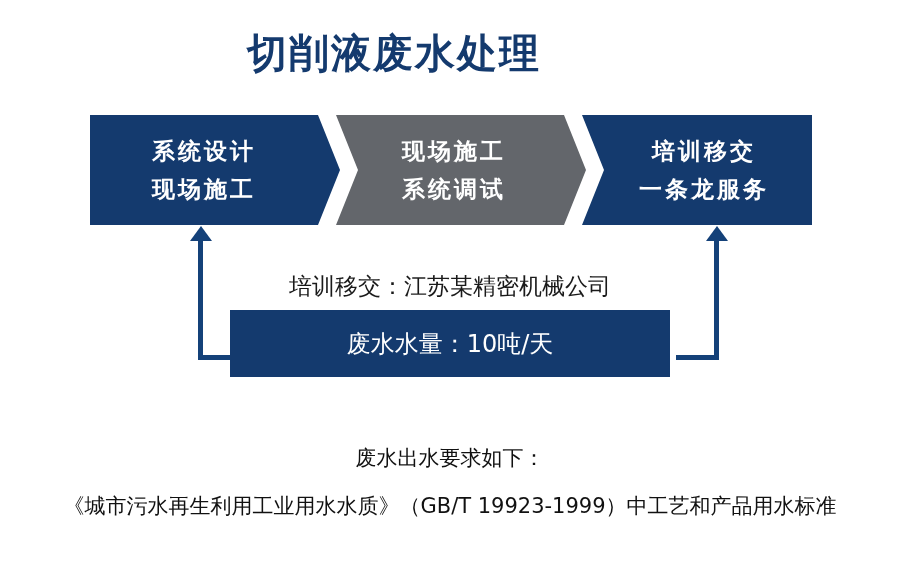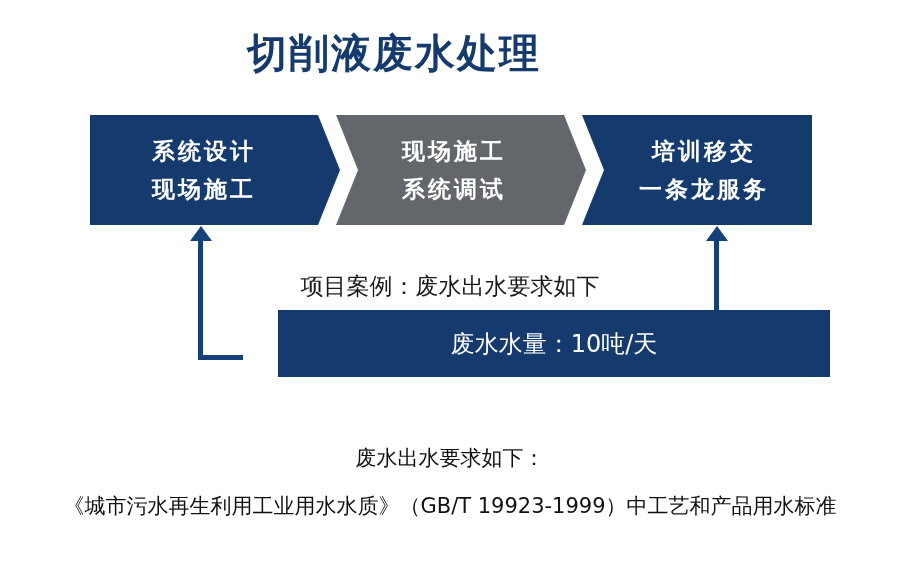--- a/index.html
+++ b/index.html
@@ -107,27 +107,26 @@
     text-align: center;
     font-size: 23px;
     color: #1a1a1a;
     line-height: 32px;
     white-space: nowrap;
   }
   .volume-bar {
     position: absolute;
     left: 230px;
     top: 310px;
-    width: 552px;
+    width: 440px;
     height: 67px;
     background: #143a6e;
     display: flex;
     align-items: center;
     justify-content: center;
-    margin-left: 48px;
   }
   .volume-bar span {
     color: #ffffff;
     font-size: 24px;
     line-height: 32px;
     white-space: nowrap;
   }
 
   
   .footer {
@@ -165,21 +164,21 @@
   </div>
 
   <div class="arrow-up arrow-left-top"></div>
   <div class="conn-line v-left"></div>
   <div class="conn-line h-left"></div>
 
   <div class="arrow-up arrow-right-top"></div>
   <div class="conn-line v-right"></div>
   <div class="conn-line h-right"></div>
 
-  <div class="case-label">项目案例：废水出水要求如下</div>
+  <div class="case-label">培训移交：江苏某精密机械公司</div>
   <div class="volume-bar">
     <span>废水水量：10吨/天</span>
   </div>
 
   <div class="footer">
     <div>废水出水要求如下：</div>
     <div>《城市污水再生利用工业用水水质》（GB/T 19923-1999）中工艺和产品用水标准</div>
   </div>
 
 </div>

